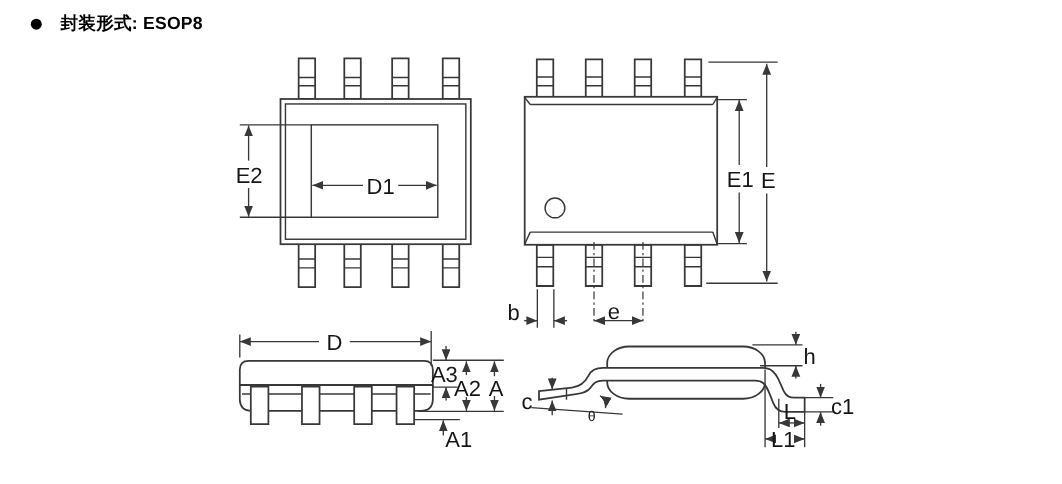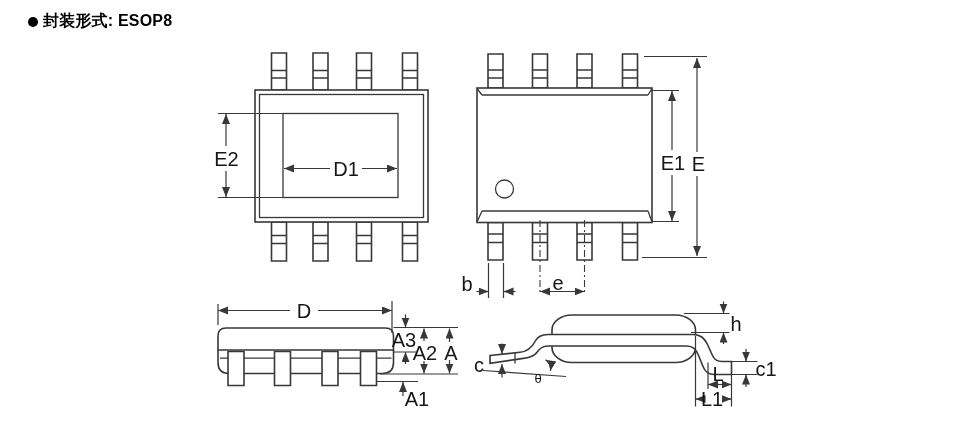--- a/index.html
+++ b/index.html
@@ -1,21 +1,21 @@
 <!DOCTYPE html>
 <html style="--line: #383838; --text: #161616; --bg: #ffffff;"><head>
 <meta charset="utf-8">
 <style>
   :root { --line:#383838; --text:#161616; --bg:#ffffff; }
   html,body { margin:0; padding:0; background:#fff; }
   .page {
     position:relative; width:965px; height:440px; background:var(--bg);
     font-family:"Liberation Sans", sans-serif; overflow:hidden;
   }
-  .doc-header { position:absolute; left:43px; top:11px; display:flex; align-items:flex-end; }
+  .doc-header { position:absolute; left:55px; top:11px; display:flex; align-items:flex-end; }
   .bullet-dot {
     position:absolute; left:28px; top:17px; width:10px; height:10px;
     border-radius:50%; background:#000;
   }
   .doc-title {
     font-weight:bold; font-size:16px; color:#000; letter-spacing:0.2px;
     white-space:nowrap;
   }
   svg.draw { position:absolute; left:0; top:0; color:var(--line); }
   svg.draw .ol  { fill:none; stroke:currentColor; stroke-width:1.6; }

